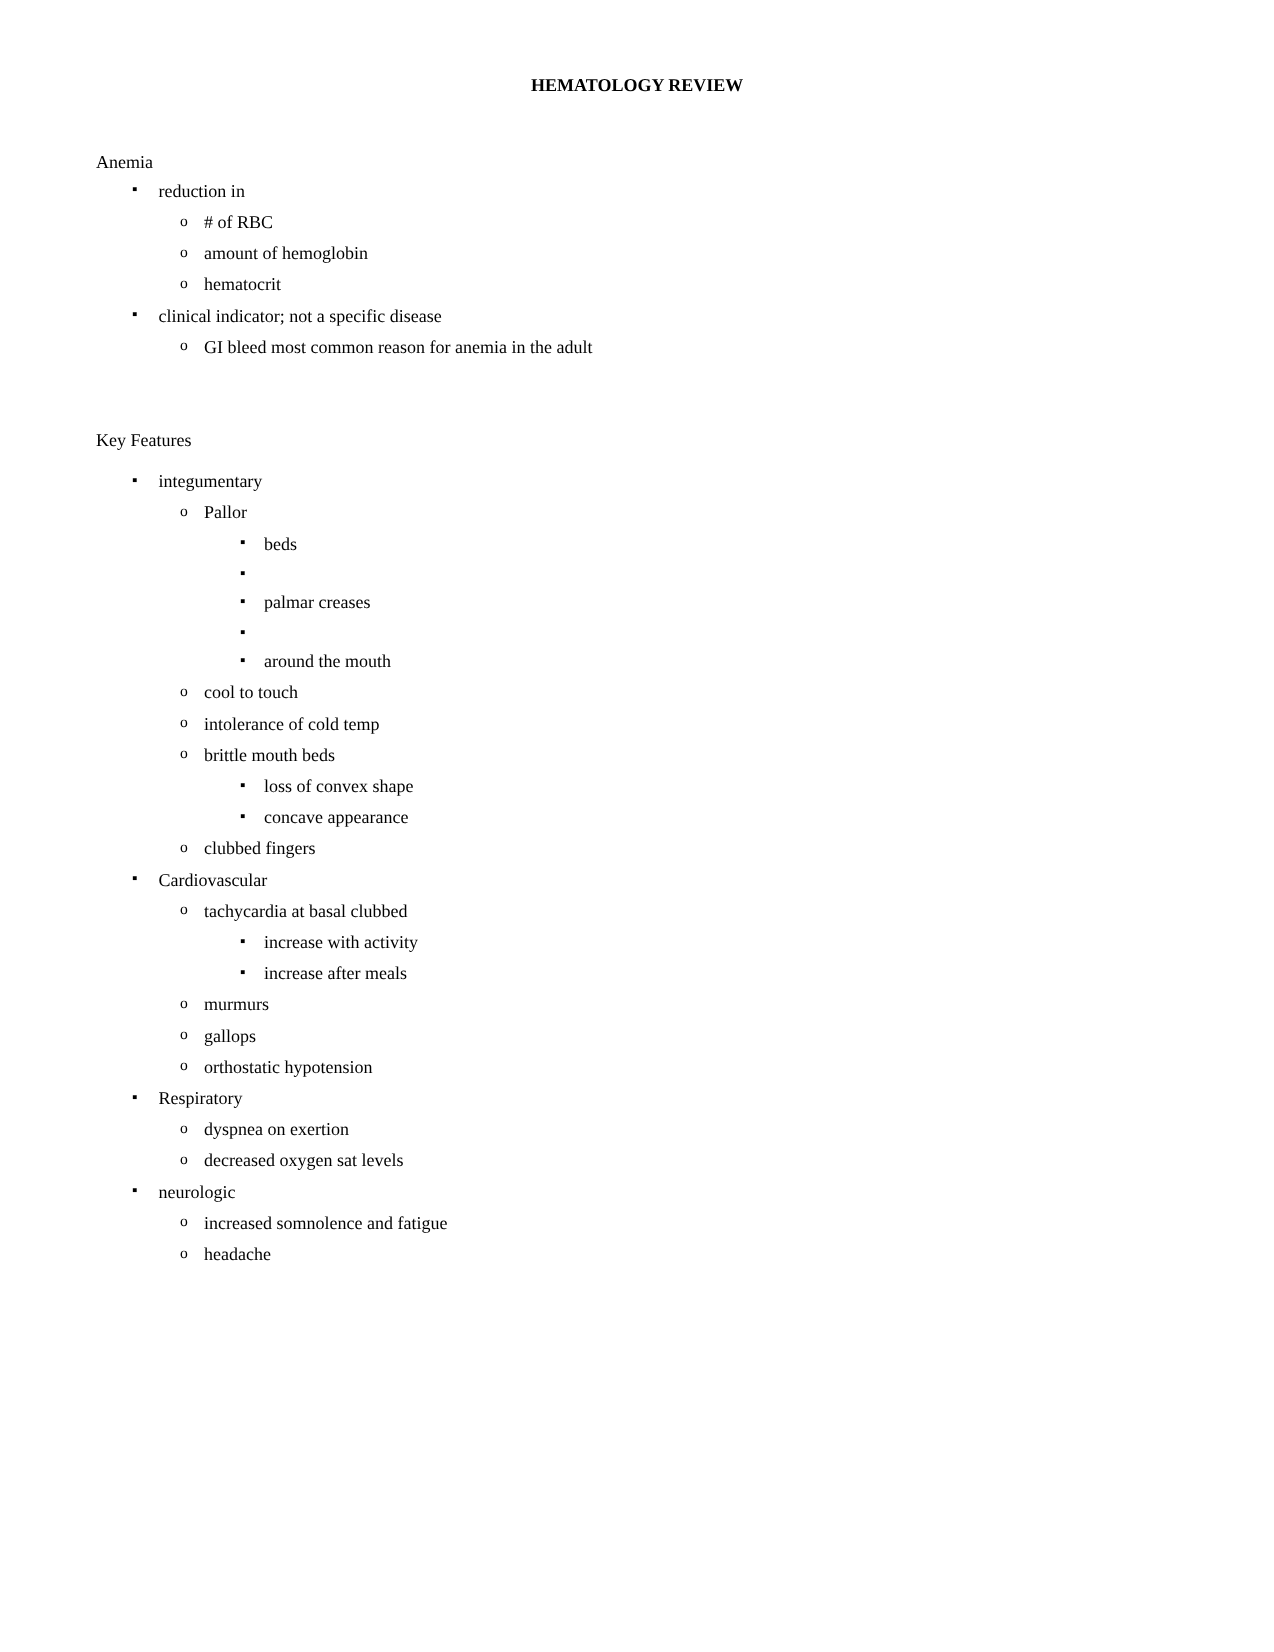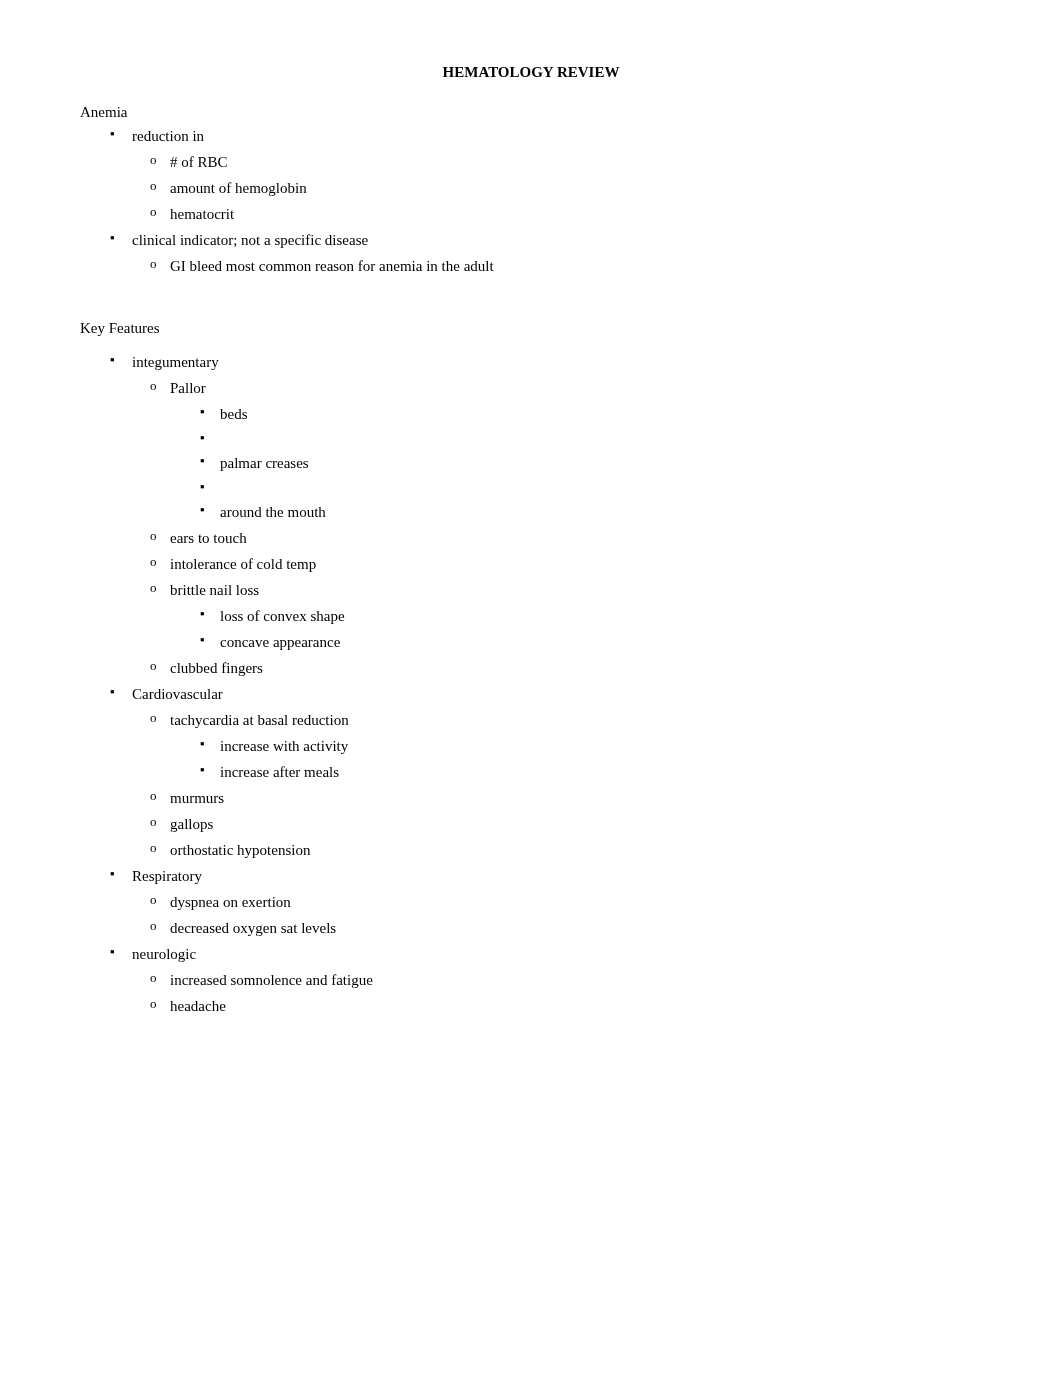--- a/index.html
+++ b/index.html
@@ -14,33 +14,33 @@
       font-size: 15px;
       color: #000000;
       padding: 60px 80px;
       line-height: 1.6;
     }
 
     .page-title {
       text-align: center;
       font-weight: bold;
       font-size: 15px;
-      margin-bottom: 16px;
+      margin-bottom: 40px;
     }
 
     .section-heading {
       font-size: 15px;
       font-weight: normal;
       margin-bottom: 0;
     }
 
     .section-subheading {
       font-size: 15px;
       font-weight: normal;
-      margin-top: 20px;
+      margin-top: 36px;
       margin-bottom: 10px;
     }
 
     
     .level1 {
       display: flex;
       align-items: flex-start;
       margin-bottom: 2px;
       padding-left: 30px;
     }
@@ -145,50 +145,50 @@
 <div class="level3">
   <span class="level3-bullet">▪</span>
 </div>
 <div class="level3">
   <span class="level3-bullet">▪</span>
   <span class="bullet-text">around the mouth</span>
 </div>
 
 <div class="level2">
   <span class="level2-bullet">o</span>
-  <span class="bullet-text">ears to touch</span>
+  <span class="bullet-text">cool to touch</span>
 </div>
 <div class="level2">
   <span class="level2-bullet">o</span>
   <span class="bullet-text">intolerance of cold temp</span>
 </div>
 <div class="level2">
   <span class="level2-bullet">o</span>
-  <span class="bullet-text">brittle nail loss</span>
+  <span class="bullet-text">brittle mouth beds</span>
 </div>
 <div class="level3">
   <span class="level3-bullet">▪</span>
   <span class="bullet-text">loss of convex shape</span>
 </div>
 <div class="level3">
   <span class="level3-bullet">▪</span>
   <span class="bullet-text">concave appearance</span>
 </div>
 <div class="level2">
   <span class="level2-bullet">o</span>
   <span class="bullet-text">clubbed fingers</span>
 </div>
 
 <div class="level1">
   <span class="level1-bullet">▪</span>
   <span class="bullet-text">Cardiovascular</span>
 </div>
 <div class="level2">
   <span class="level2-bullet">o</span>
-  <span class="bullet-text">tachycardia at basal reduction</span>
+  <span class="bullet-text">tachycardia at basal clubbed</span>
 </div>
 <div class="level3">
   <span class="level3-bullet">▪</span>
   <span class="bullet-text">increase with activity</span>
 </div>
 <div class="level3">
   <span class="level3-bullet">▪</span>
   <span class="bullet-text">increase after meals</span>
 </div>
 <div class="level2">

